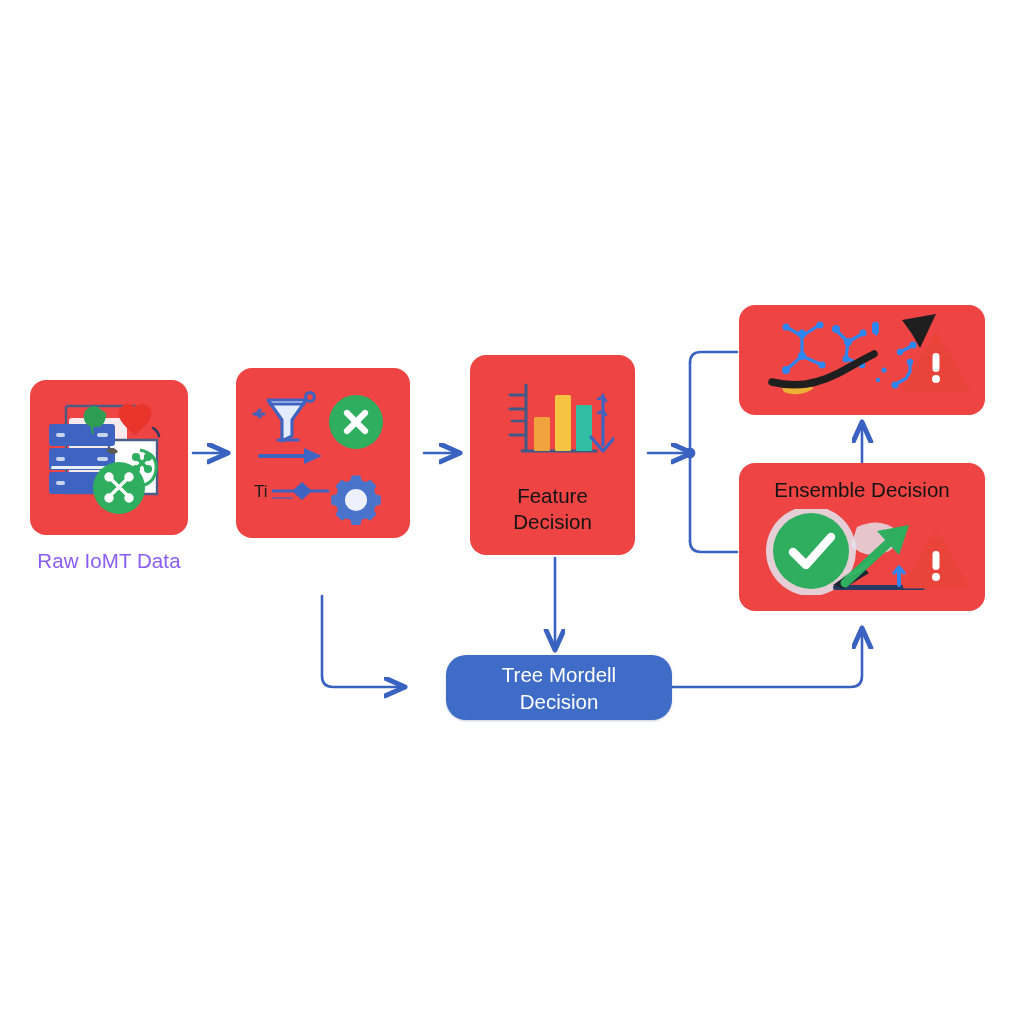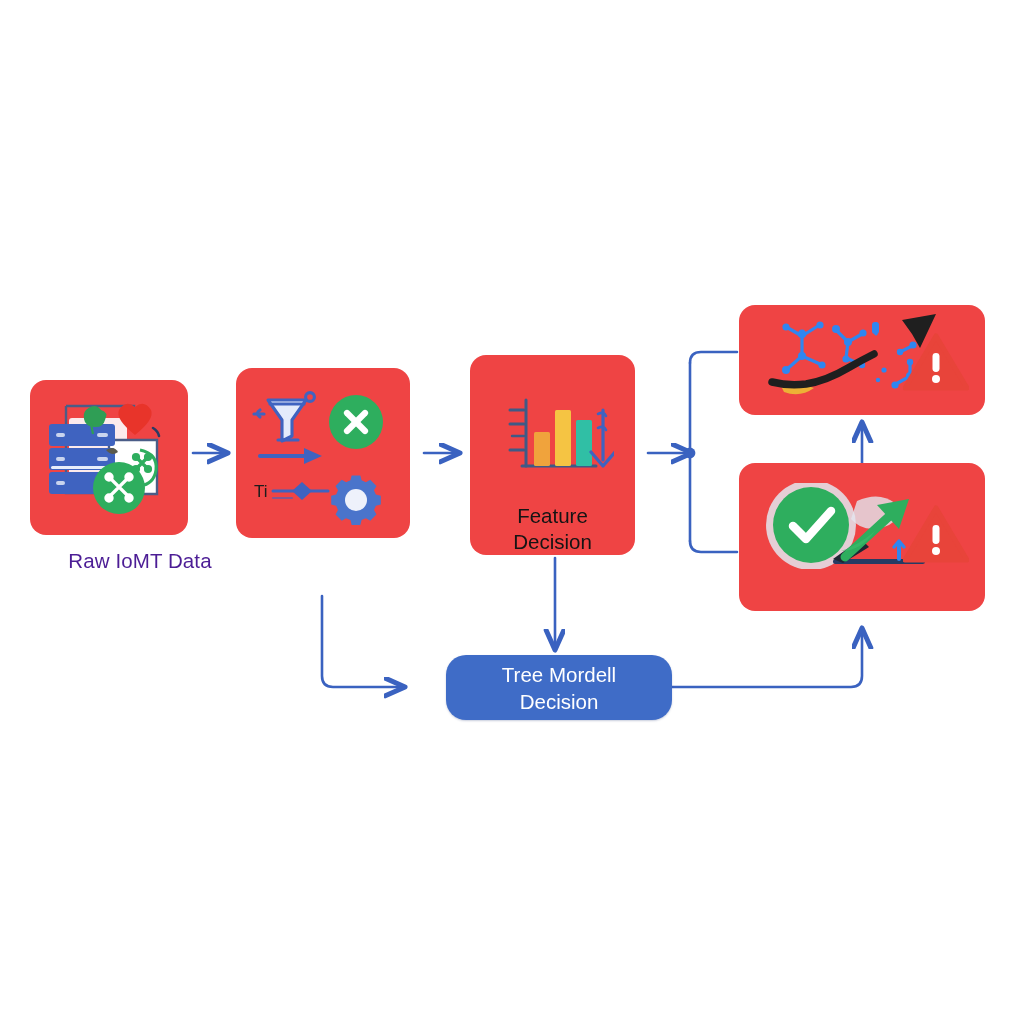--- a/index.html
+++ b/index.html
@@ -17,26 +17,25 @@
     box-sizing:border-box;
   }
   .card-inner{
     position:absolute;inset:0;
     display:flex;flex-direction:column;
     align-items:center;justify-content:center;
   }
   .node-label{
     position:absolute;
     text-align:center;
-    color:#4c1d95;
+    color:#8b5cf6;
     font-size:20.5px;
     letter-spacing:.1px;
     white-space:nowrap;
     line-height:26px;
-    padding-left:31px;
   }
   .inner-label{
     color:#141414;
     font-size:20.5px;
     line-height:26px;
     text-align:center;
   }
   .svgl{position:absolute;left:0;top:0;width:1024px;height:1024px;overflow:visible;}
   .pbox{
     position:absolute;
@@ -177,21 +176,21 @@
             L32,19 L29,26 L33,33 L23,43 L16,39 L9,42 L7,50 L-7,50 L-9,42 L-16,39
             L-23,43 L-33,33 L-29,26 L-32,19 L-40,17 L-40,3 L-32,1 L-29,-6 L-33,-13
             L-23,-23 L-16,-19 L-9,-22 Z" transform="scale(0.62)"></path>
           <circle cx="0" cy="6" r="11" fill="#eef1fb"></circle>
         </g>
       </svg>
     </div>
   </div>
 
   <div class="card" style="left:470px;top:355px;width:165px;height:200px;">
-    <div class="card-inner" style="justify-content:space-between;padding-top:39px;">
+    <div class="card-inner" style="justify-content:flex-start;padding-top:24px;">
       <svg width="122" height="86" viewBox="0 0 122 86">
 
         <g stroke="#3f5a86" stroke-width="3" stroke-linecap="round">
           <path d="M34,6 L34,72"></path>
           <path d="M30,72 L104,72"></path>
           <path d="M18,16 L32,16"></path>
           <path d="M18,30 L32,30"></path>
           <path d="M20,42 L32,42" stroke-width="2.4"></path>
           <path d="M18,56 L32,56"></path>
         </g>
@@ -269,20 +268,21 @@
       <svg width="66" height="58" viewBox="0 0 66 58" style="position:absolute;right:16px;top:28px;">
         <path d="M33,3 L64,55 L2,55 Z" fill="#e8443a" stroke="#e8443a" stroke-width="5" stroke-linejoin="round"></path>
         <rect x="29.5" y="20" width="7" height="19" rx="3.4" fill="#ffffff"></rect>
         <circle cx="33" cy="46" r="4" fill="#ffffff"></circle>
       </svg>
     </div>
   </div>
 
   <div class="card" style="left:739px;top:463px;width:246px;height:148px;">
     <div class="card-inner" style="justify-content:flex-start;padding-top:14px;">
+      <div class="inner-label">Ensemble Decision</div>
       <div style="position:relative;margin-top:6px;width:226px;height:86px;">
         <svg width="226" height="86" viewBox="0 0 226 86">
 
           <circle cx="62" cy="42" r="45" fill="#e3e6ef" opacity=".85"></circle>
           <path d="M108,18 q22,-10 38,2 q10,12 -6,22 q-24,10 -38,-6 Z" fill="#e3e6ef" opacity=".8"></path>
 
           <circle cx="62" cy="42" r="38" fill="#2eae5e"></circle>
           <path d="M44,43 L57,56 L82,28" fill="none" stroke="#ffffff" stroke-width="8.5" stroke-linecap="round" stroke-linejoin="round"></path>
 
           <rect x="84" y="76" width="92" height="5" rx="2.5" fill="#263b63"></rect>

